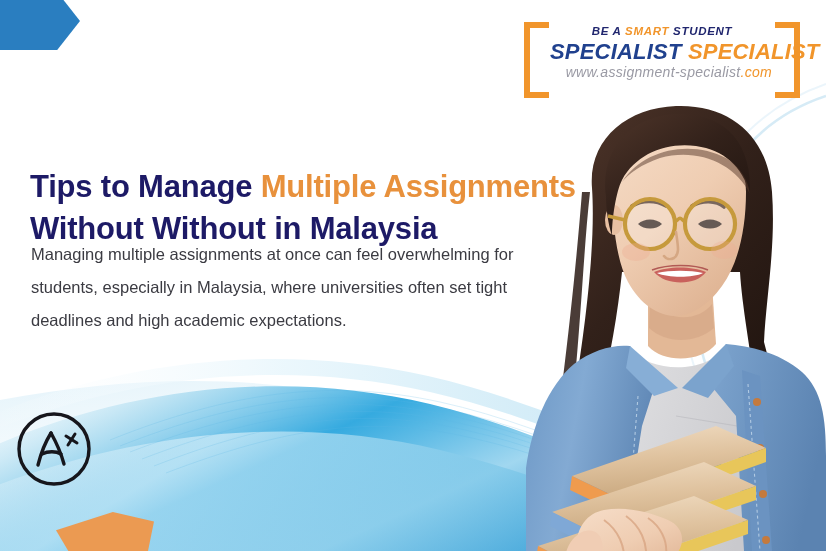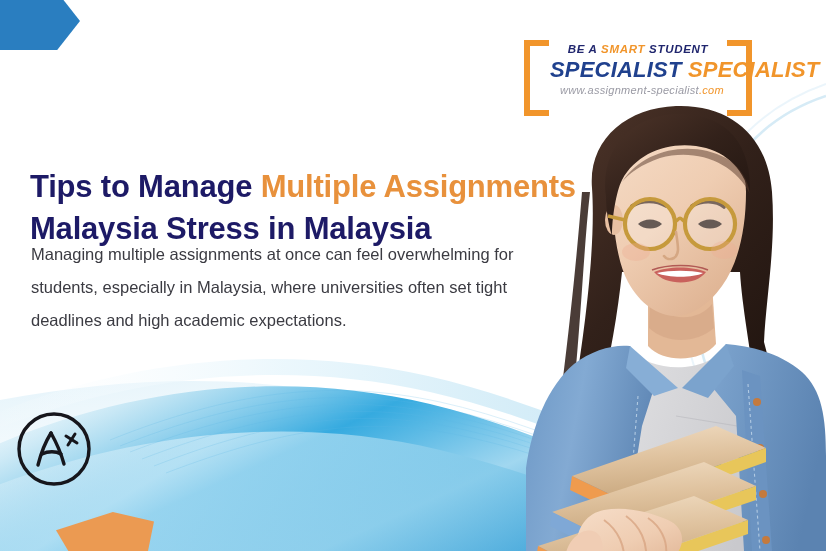--- a/index.html
+++ b/index.html
@@ -68,22 +68,22 @@
     left: 15px;
     top: 410px;
     width: 78px;
     height: 78px;
   }
 
   
   .logo {
     position: absolute;
     left: 524px;
-    top: 38px;
-    width: 228px;
+    top: 20px;
+    width: 276px;
     height: 68px;
   }
   .logo-bracket {
     position: absolute;
     top: 2px;
     width: 19px;
     height: 64px;
     border-top: 6px solid #f1952b;
     border-bottom: 6px solid #f1952b;
   }
@@ -111,21 +111,21 @@
     font-size: 22px;
     font-weight: bold;
     font-style: italic;
     letter-spacing: 0.2px;
     color: #20418e;
     white-space: nowrap;
     line-height: 26px;
   }
   .logo-line2 .spec { color: #f1952b; }
   .logo-line3 {
-    font-size: 11px;
+    font-size: 14px;
     font-style: italic;
     letter-spacing: 0.3px;
     color: #9a9aa4;
     white-space: nowrap;
     line-height: 14px;
     text-align: right;
     padding-right: 2px;
   }
   .logo-line3 .dotcom { color: #f1952b; }
 
@@ -389,21 +389,21 @@
     <div class="logo-bracket right"></div>
     <div class="logo-inner">
       <div class="logo-line1"><span>BE A </span><span class="smart">SMART</span><span> STUDENT</span></div>
       <div class="logo-line2"><span>SPECIALIST </span><span class="spec">SPECIALIST</span></div>
       <div class="logo-line3"><span>www.assignment-specialist</span><span class="dotcom">.com</span></div>
     </div>
   </div>
 
   <div class="headline">
     <span>Tips to Manage </span><span class="hl-accent">Multiple Assignments</span><br>
-    <span>Malaysia Stress in Malaysia</span>
+    <span>Without Without in Malaysia</span>
   </div>
 
   <div class="body-text">Managing multiple assignments at once can feel overwhelming for students, especially in Malaysia, where universities often set tight deadlines and high academic expectations.</div>
 
   <svg class="badge-aplus" viewBox="0 0 78 78" width="78" height="78" xmlns="http://www.w3.org/2000/svg">
     <circle cx="39" cy="39" r="35" fill="none" stroke="#16161c" stroke-width="3.4"></circle>
     <g fill="none" stroke="#16161c" stroke-width="3.4" stroke-linecap="round" stroke-linejoin="round">
       <path d="M23 55 C 26 43 31 31 36 23"></path>
       <path d="M36 23 C 41 32 46 43 49 54"></path>
       <path d="M27 44 C 33 41 41 41 46 44"></path>

